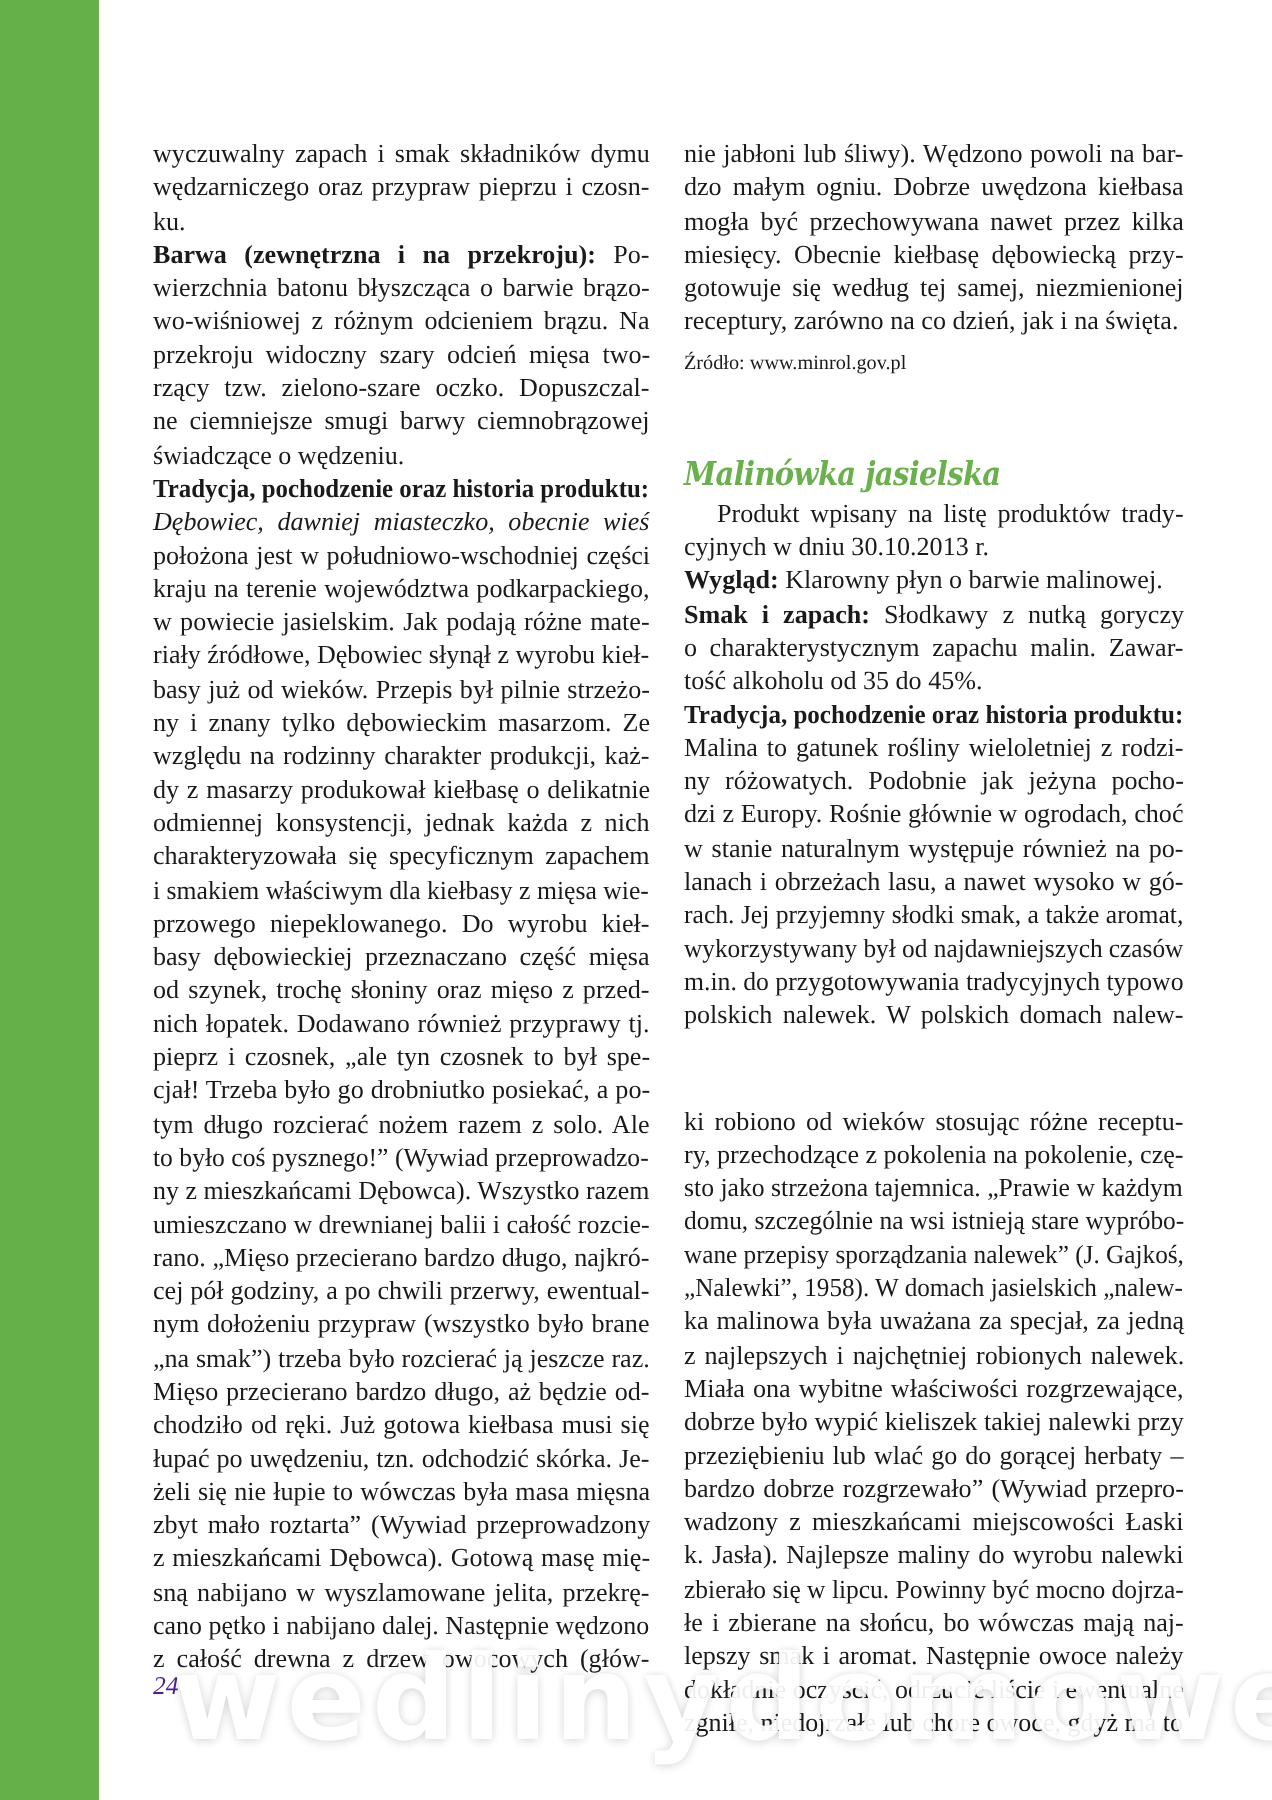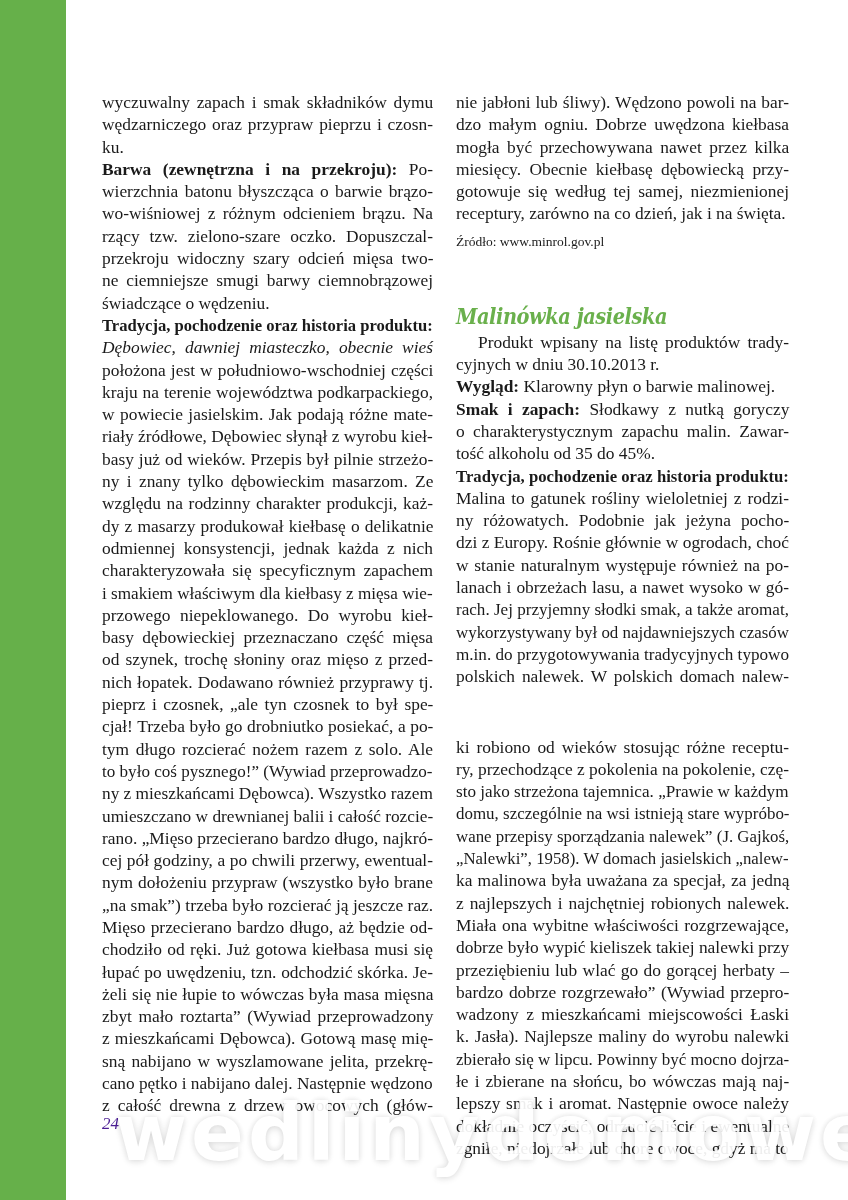--- a/index.html
+++ b/index.html
@@ -57,22 +57,22 @@
 
 <div class="green-bar"></div>
 
 <div class="col col-left" id="left-col">
     <span class="ln" style="display: block; word-spacing: 2.4px;"><span>wyczuwalny zapach i smak składników dymu</span></span>
     <span class="ln" style="display: block; word-spacing: 1.4px;"><span>wędzarniczego oraz przypraw pieprzu i czosn-</span></span>
     <span class="ln last" style="display: block;"><span>ku.</span></span>
     <span class="ln" style="display: block; word-spacing: 7.2px;"><b>Barwa (zewnętrzna i na przekroju):</b><span> Po-</span></span>
     <span class="ln" style="display: block; word-spacing: 2px;"><span>wierzchnia batonu błyszcząca o barwie brązo-</span></span>
     <span class="ln" style="display: block; word-spacing: 2.8px;"><span>wo-wiśniowej z różnym odcieniem brązu. Na</span></span>
+    <span class="ln" style="display: block; word-spacing: 4px;"><span>przekroju widoczny szary odcień mięsa two-</span></span>
     <span class="ln" style="display: block; word-spacing: 5.5px;"><span>rzący tzw. zielono-szare oczko. Dopuszczal-</span></span>
-    <span class="ln" style="display: block; word-spacing: 4px;"><span>przekroju widoczny szary odcień mięsa two-</span></span>
     <span class="ln" style="display: block; word-spacing: 3.5px;"><span>ne ciemniejsze smugi barwy ciemnobrązowej</span></span>
     <span class="ln last" style="display: block;"><span>świadczące o wędzeniu.</span></span>
     <span class="ln" style="display: block; transform-origin: left center; transform: scaleX(0.954);"><b>Tradycja, pochodzenie oraz historia produktu:</b></span>
     <span class="ln" style="display: block; word-spacing: 3.75px; font-style: italic;"><span>Dębowiec, dawniej miasteczko, obecnie wieś</span></span>
     <span class="ln" style="display: block; word-spacing: 0.75px;"><span>położona jest w południowo-wschodniej części</span></span>
     <span class="ln" style="display: block; word-spacing: 0.5px;"><span>kraju na terenie województwa podkarpackiego,</span></span>
     <span class="ln" style="display: block; word-spacing: 1.17px;"><span>w powiecie jasielskim. Jak podają różne mate-</span></span>
     <span class="ln" style="display: block; transform-origin: left center; transform: scaleX(0.997);"><span>riały źródłowe, Dębowiec słynął z wyrobu kieł-</span></span>
     <span class="ln" style="display: block; word-spacing: 0.57px;"><span>basy już od wieków. Przepis był pilnie strzeżo-</span></span>
     <span class="ln" style="display: block; word-spacing: 3px;"><span>ny i znany tylko dębowieckim masarzom. Ze</span></span>

